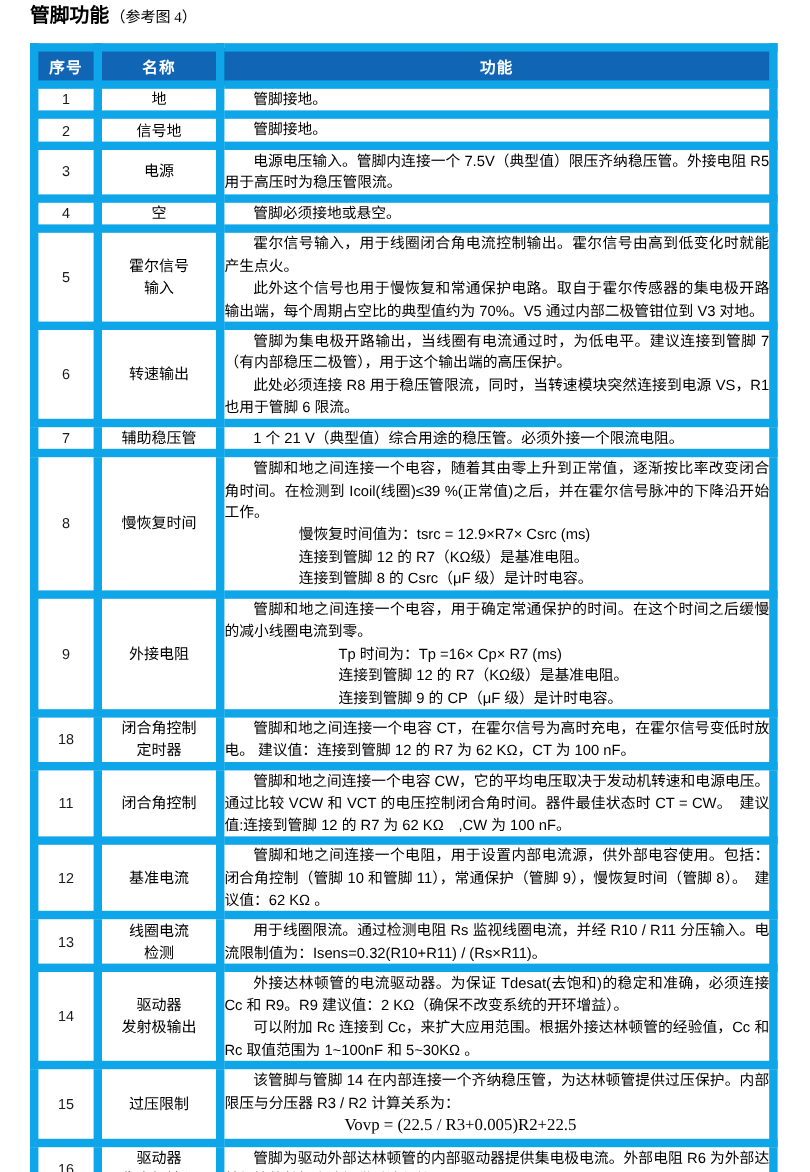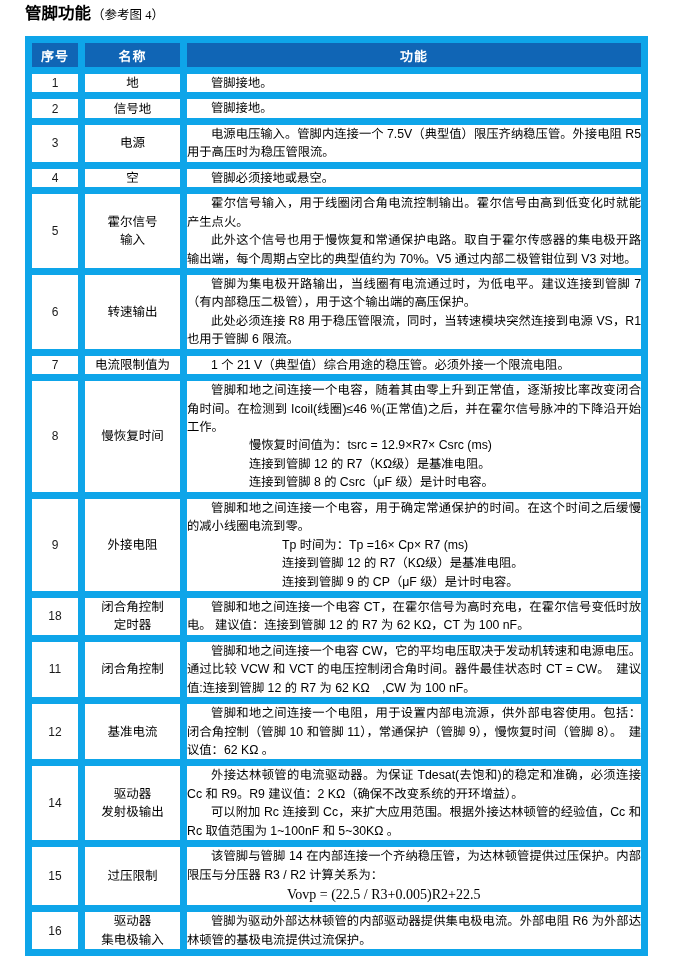--- a/index.html
+++ b/index.html
@@ -191,33 +191,33 @@
             <span class="nm">转速输出</span>
           </td>
           <td class="func">
             <p class="ind">管脚为集电极开路输出，当线圈有电流通过时，为低电平。建议连接到管脚 7（有内部稳压二极管），用于这个输出端的高压保护。</p>
             <p class="ind">此处必须连接 R8 用于稳压管限流，同时，当转速模块突然连接到电源 VS，R1 也用于管脚 6 限流。</p>
           </td>
         </tr>
         <tr>
           <td class="no">7</td>
           <td class="name">
-            <span class="nm">电流限制值为</span>
+            <span class="nm">辅助稳压管</span>
           </td>
           <td class="func">
             <p class="ind">1 个 21 V（典型值）综合用途的稳压管。必须外接一个限流电阻。</p>
           </td>
         </tr>
         <tr>
           <td class="no">8</td>
           <td class="name">
             <span class="nm">慢恢复时间</span>
           </td>
           <td class="func">
-            <p class="ind">管脚和地之间连接一个电容，随着其由零上升到正常值，逐渐按比率改变闭合角时间。在检测到 Icoil(线圈)≤46 %(正常值)之后，并在霍尔信号脉冲的下降沿开始工作。</p>
+            <p class="ind">管脚和地之间连接一个电容，随着其由零上升到正常值，逐渐按比率改变闭合角时间。在检测到 Icoil(线圈)≤39 %(正常值)之后，并在霍尔信号脉冲的下降沿开始工作。</p>
             <p class="ctr">慢恢复时间值为：tsrc = 12.9×R7× Csrc (ms)</p>
             <p class="ctr">连接到管脚 12 的 R7（KΩ级）是基准电阻。</p>
             <p class="ctr">连接到管脚 8 的 Csrc（μF 级）是计时电容。</p>
           </td>
         </tr>
         <tr>
           <td class="no">9</td>
           <td class="name">
             <span class="nm">外接电阻</span>
           </td>
@@ -250,20 +250,30 @@
         <tr>
           <td class="no">12</td>
           <td class="name">
             <span class="nm">基准电流</span>
           </td>
           <td class="func">
             <p class="ind">管脚和地之间连接一个电阻，用于设置内部电流源，供外部电容使用。包括：闭合角控制（管脚 10 和管脚 11），常通保护（管脚 9），慢恢复时间（管脚 8）。　建议值：62 KΩ 。</p>
           </td>
         </tr>
         <tr>
+          <td class="no">13</td>
+          <td class="name">
+            <span class="nm">线圈电流</span>
+            <span class="nm">检测</span>
+          </td>
+          <td class="func">
+            <p class="ind">用于线圈限流。通过检测电阻 Rs 监视线圈电流，并经 R10 / R11 分压输入。电流限制值为：Isens=0.32(R10+R11) / (Rs×R11)。</p>
+          </td>
+        </tr>
+        <tr>
           <td class="no">14</td>
           <td class="name">
             <span class="nm">驱动器</span>
             <span class="nm">发射极输出</span>
           </td>
           <td class="func">
             <p class="ind">外接达林顿管的电流驱动器。为保证 Tdesat(去饱和)的稳定和准确，必须连接 Cc 和 R9。R9 建议值：2 KΩ（确保不改变系统的开环增益）。</p>
             <p class="ind">可以附加 Rc 连接到 Cc，来扩大应用范围。根据外接达林顿管的经验值，Cc 和 Rc 取值范围为 1~100nF 和 5~30KΩ 。</p>
           </td>
         </tr>

